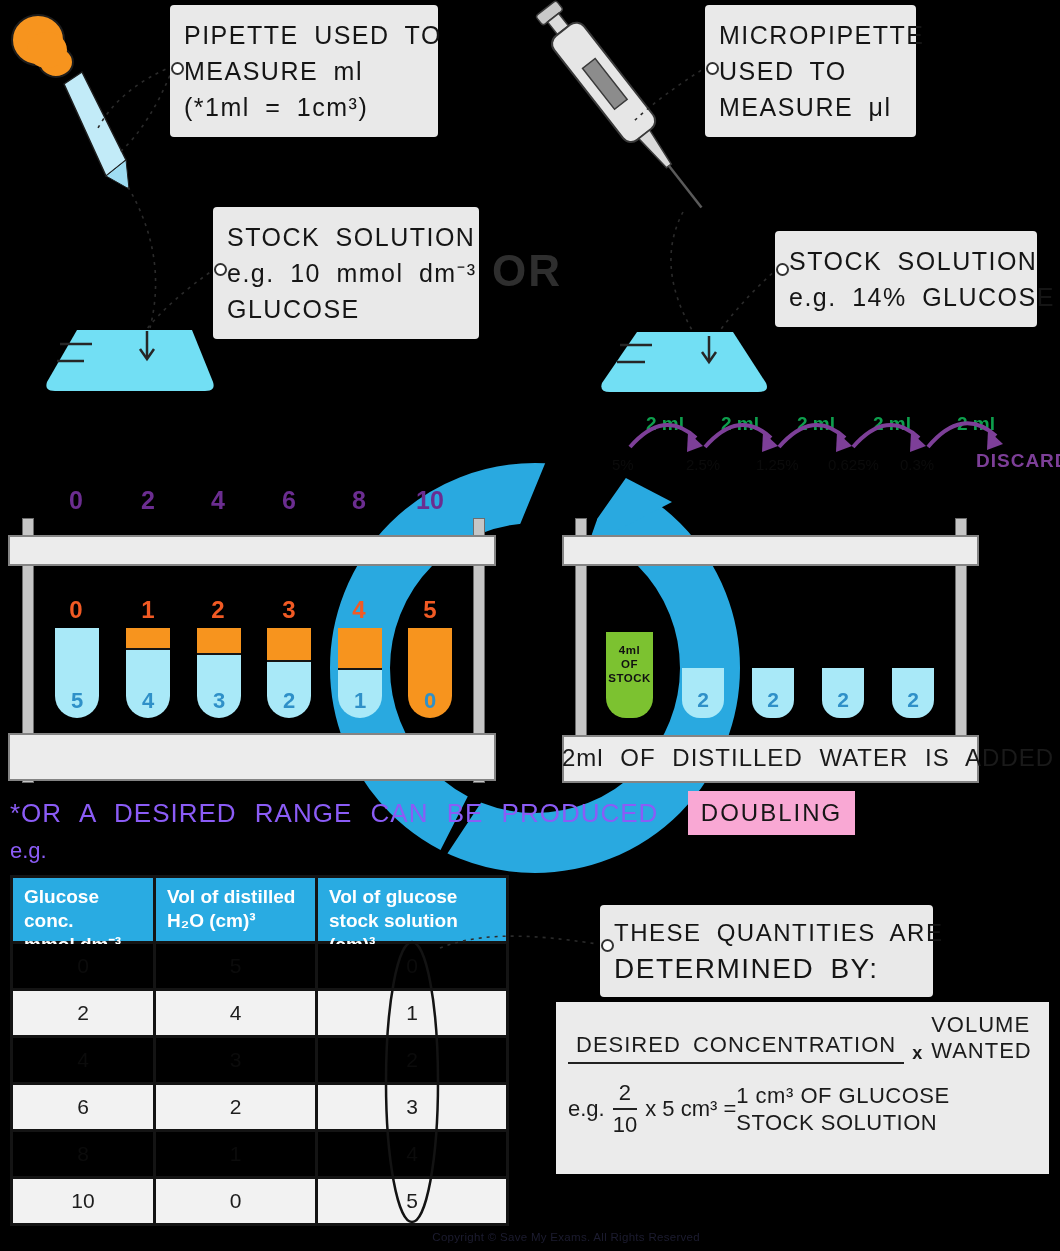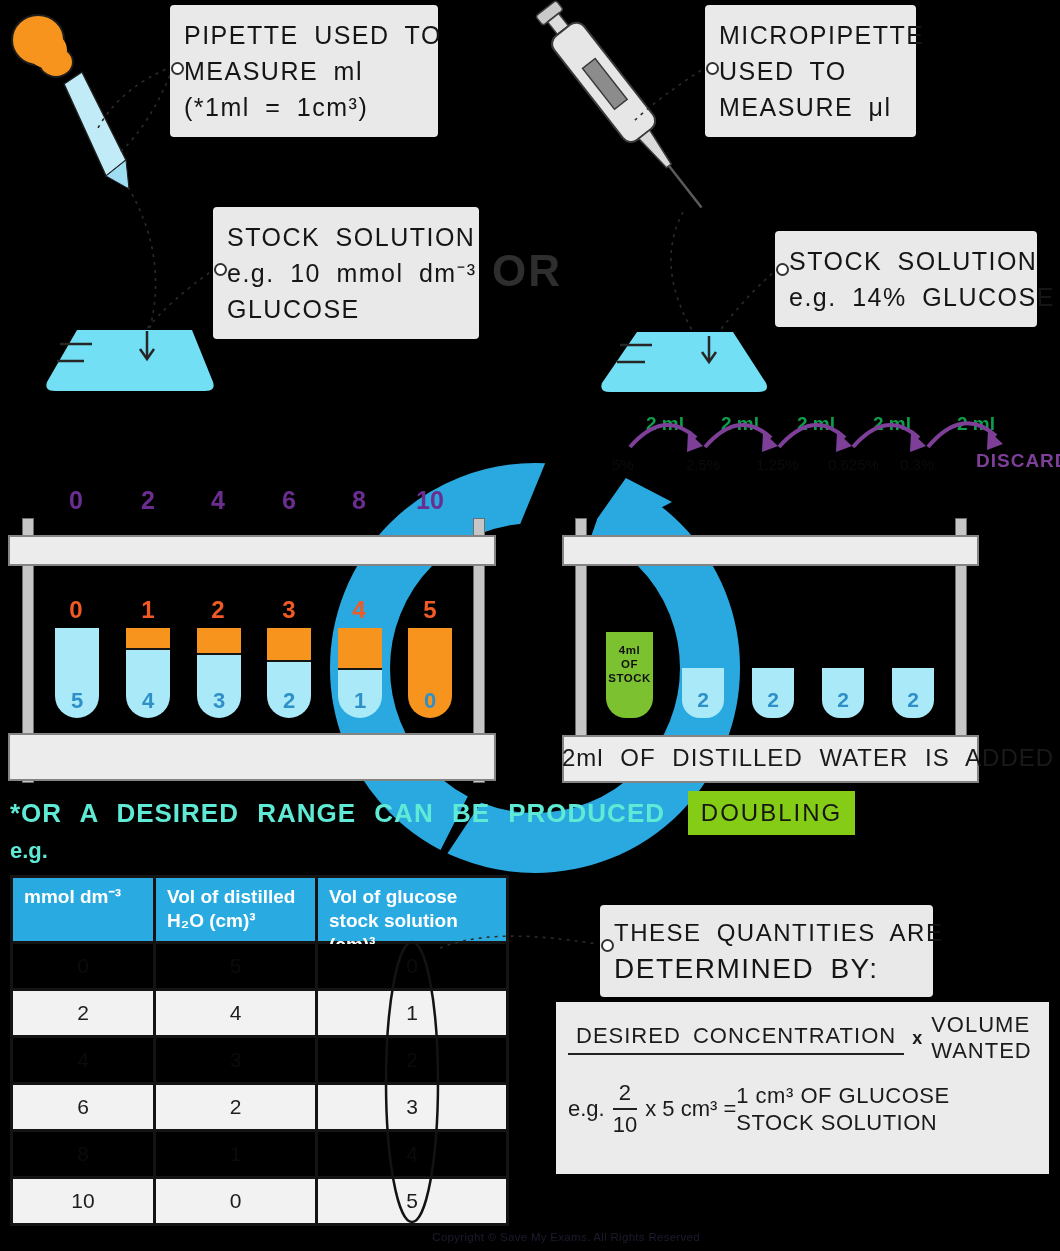--- a/index.html
+++ b/index.html
@@ -19,46 +19,46 @@
   .tube .cyan{position:absolute;left:0;bottom:0;width:100%;background:#A9E9F8;}
   .tube .vol{position:absolute;left:0;bottom:4px;width:100%;text-align:center;
              font-size:22px;font-weight:bold;color:#2F90C8;z-index:2;}
   .num{position:absolute;z-index:15;font-weight:bold;text-align:center;width:44px;}
   .num.purple{color:#6B2D90;font-size:25px;}
   .num.orangeN{color:#F15A24;font-size:24px;}
   .mlGreen{position:absolute;z-index:16;color:#0D9E4C;font-weight:bold;font-size:19px;white-space:nowrap;}
   .discard{position:absolute;z-index:16;color:#7D3F98;font-weight:bold;font-size:19px;letter-spacing:1px;}
   .concHidden{position:absolute;z-index:5;color:#0b0b0b;font-size:15px;white-space:nowrap;}
   .orBig{position:absolute;z-index:6;color:#2e2e2e;font-size:44px;font-weight:bold;letter-spacing:2px;}
-  .noteGreen{position:absolute;z-index:30;color:#5eead4;font-weight:bold;white-space:nowrap;}
+  .noteGreen{position:absolute;z-index:30;color:#8b5cf6;font-weight:normal;white-space:nowrap;}
   .greenTube{position:absolute;background:#7CC230;border-radius:0 0 20px 20px;z-index:11;
              color:#111;font-weight:bold;font-size:11.5px;line-height:14px;text-align:center;
              padding-top:11px;box-sizing:border-box;letter-spacing:0.5px;}
   .blueTube{position:absolute;background:#A9E9F8;border-radius:0 0 18px 18px;z-index:11;}
   .blueTube .vol2{position:absolute;left:0;bottom:6px;width:100%;text-align:center;
                   font-size:21px;font-weight:bold;color:#2F90C8;}
   .rackLabel{position:absolute;z-index:12;color:#1a1a1a;font-size:24px;letter-spacing:1px;
              word-spacing:9px;text-align:center;white-space:nowrap;}
-  .doubling{position:absolute;background:#84cc16;color:#161616;z-index:30;
+  .doubling{position:absolute;background:#f9a8d4;color:#161616;z-index:30;
             display:flex;align-items:center;justify-content:center;
             font-size:24px;letter-spacing:2px;}
   
   .dilTable{position:absolute;left:10px;top:875px;z-index:10;background:#141414;
             padding:3px;display:grid;grid-template-columns:140px 159px 188px;
             grid-auto-rows:auto;gap:3px;}
   .hcell{background:#29ABE2;color:#fff;height:63px;font-weight:bold;font-size:19px;
          line-height:24px;padding:7px 0 0 11px;box-sizing:border-box;}
   .dcell{height:44px;display:flex;align-items:center;justify-content:center;
          font-size:21px;}
   .rowDark{background:#000;color:#0b0b0b;}
   .rowLight{background:#F2F2F2;color:#1d1d1d;}
   
   .formulaBox{position:absolute;left:556px;top:1002px;width:493px;height:172px;
               background:#EBEBEB;color:#1b1b1b;z-index:30;box-sizing:border-box;padding:10px 12px;}
-  .fRow1{display:flex;align-items:center;font-size:22px;letter-spacing:1px;word-spacing:5px;}
+  .fRow1{display:flex;align-items:flex-end;font-size:22px;letter-spacing:1px;word-spacing:5px;}
   .frac{text-align:center;}
   .frac .fn{display:block;border-bottom:2.5px solid #222;padding:2px 8px 4px;}
   .frac .fd{display:block;padding-top:3px;}
   .fx{margin:0 8px;font-size:18px;font-weight:bold;}
   .fvol{text-align:left;font-size:22px;line-height:26px;}
   .fRow2{display:flex;align-items:center;margin-top:16px;font-size:22px;}
   .sfrac{text-align:center;font-size:22px;margin:0 8px;}
   .sfrac .fn{display:block;border-bottom:2.5px solid #222;padding:0 6px 2px;}
   .sfrac .fd{display:block;padding-top:2px;}
   .fres{text-align:left;font-size:22px;line-height:27px;letter-spacing:0.5px;}
@@ -193,20 +193,21 @@
 
   <div class="doubling" style="left:688px;top:791px;width:167px;height:44px">
     <span>DOUBLING</span>
   </div>
 
   <span class="noteGreen" style="left:10px;top:798px;font-size:26px;letter-spacing:1px;word-spacing:10px">*OR A DESIRED RANGE  CAN BE PRODUCED</span>
   <span class="noteGreen" style="left:10px;top:838px;font-size:22px">e.g.</span>
 
   <div class="dilTable">
     <div class="hcell">
+      <span style="display:block">Glucose conc.</span>
       <span style="display:block">mmol dm⁻³</span>
     </div>
     <div class="hcell">
       <span style="display:block">Vol of distilled</span>
       <span style="display:block">H₂O (cm)³</span>
     </div>
     <div class="hcell">
       <span style="display:block">Vol of glucose</span>
       <span style="display:block">stock solution (cm)³</span>
     </div>

